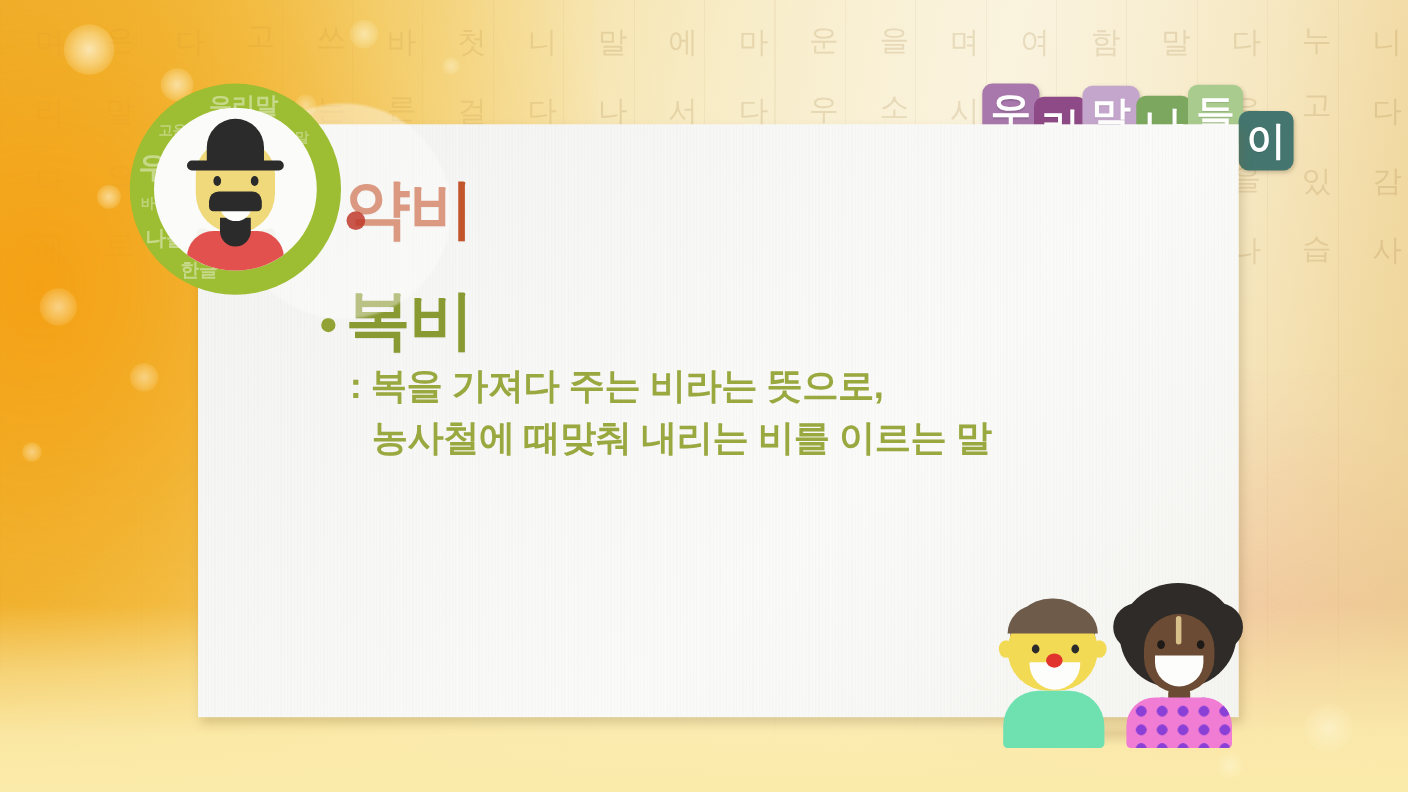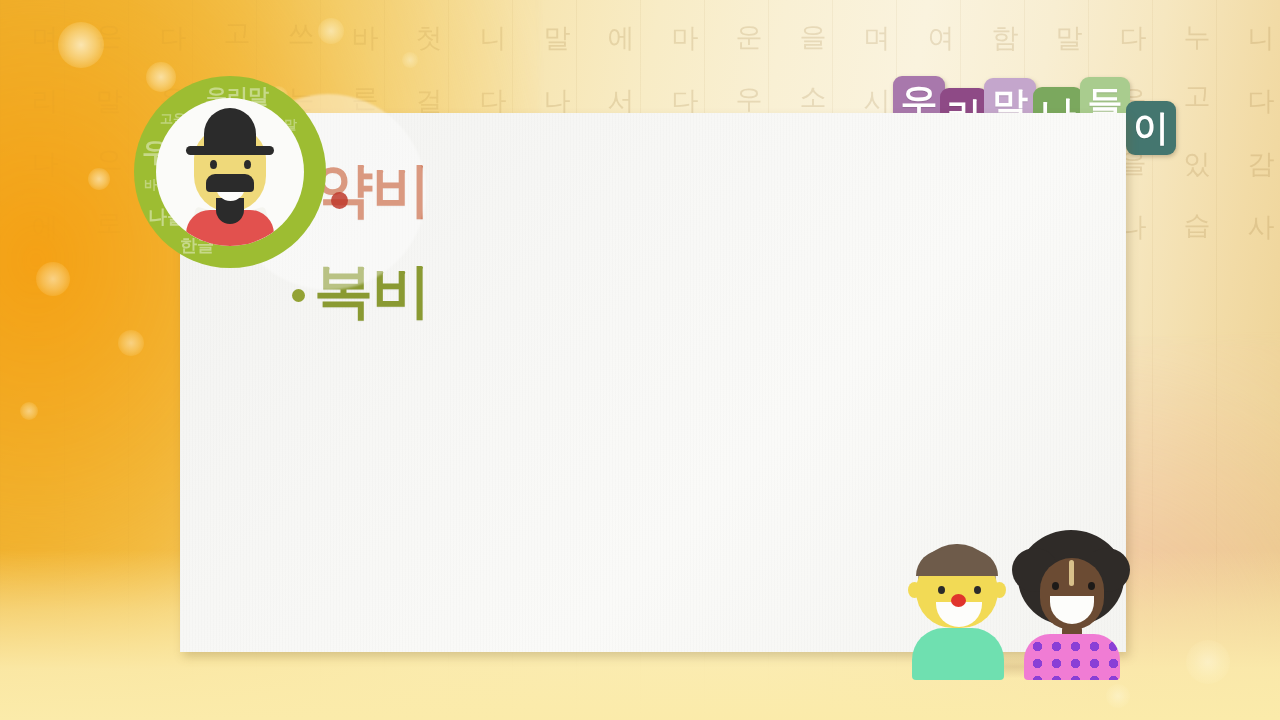--- a/index.html
+++ b/index.html
@@ -181,21 +181,21 @@
   .c-orange-dark { color: #c2552c; }
   .c-orange-body { color: #e08463; }
   .bg-orange-dark { background: #bb4f27; }
   .c-green-dark  { color: #8a9a32; text-align: right; }
   .c-green-body  { color: #9aa840; }
   .bg-green-dark { background: #93a234; }
 
   
   .avatar-wrap {
     position: absolute;
-    left: 134px;
+    left: 118px;
     top: 76px;
     width: 192px;
     height: 192px;
   }
   .avatar-ring {
     position: absolute;
     inset: 0;
     border-radius: 50%;
     background: #9dbd32;
     overflow: hidden;
@@ -503,20 +503,21 @@
           <span class="bullet bg-orange-dark"></span>
           <span class="term c-orange-dark">약비</span>
         </div>
       </div>
 
       <div class="entry">
         <div class="term-line">
           <span class="bullet bg-green-dark"></span>
           <span class="term c-green-dark">복비</span>
         </div>
+        <div class="desc c-green-body"><span>: 복을 가져다 주는 비라는 뜻으로,</span><span class="ln2">농사철에 때맞춰 내리는 비를 이르는 말</span></div>
       </div>
 
     </div>
   </div>
 
   <div class="avatar-wrap">
     <div class="avatar-halo"></div>
     <div class="avatar-ring">
       <div class="ring-glyphs">
         <span class="rg1">우리말</span>

